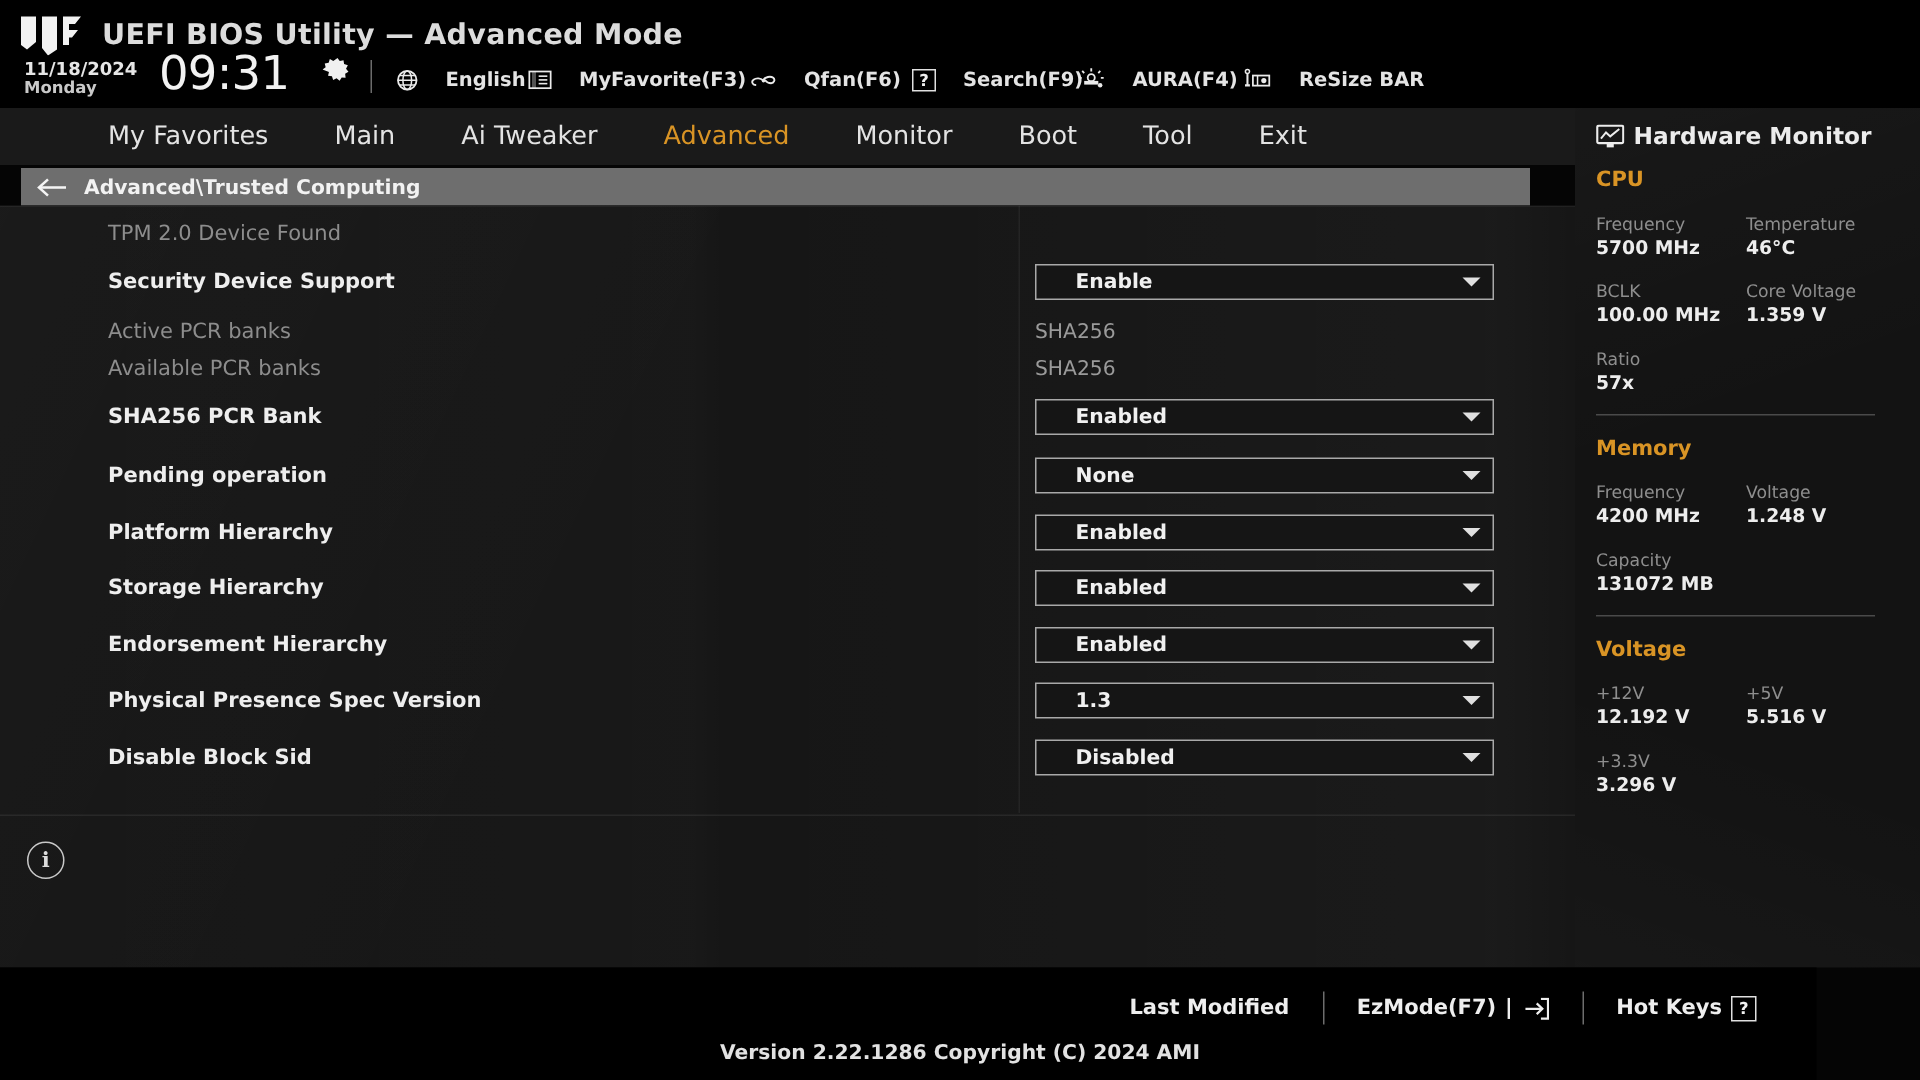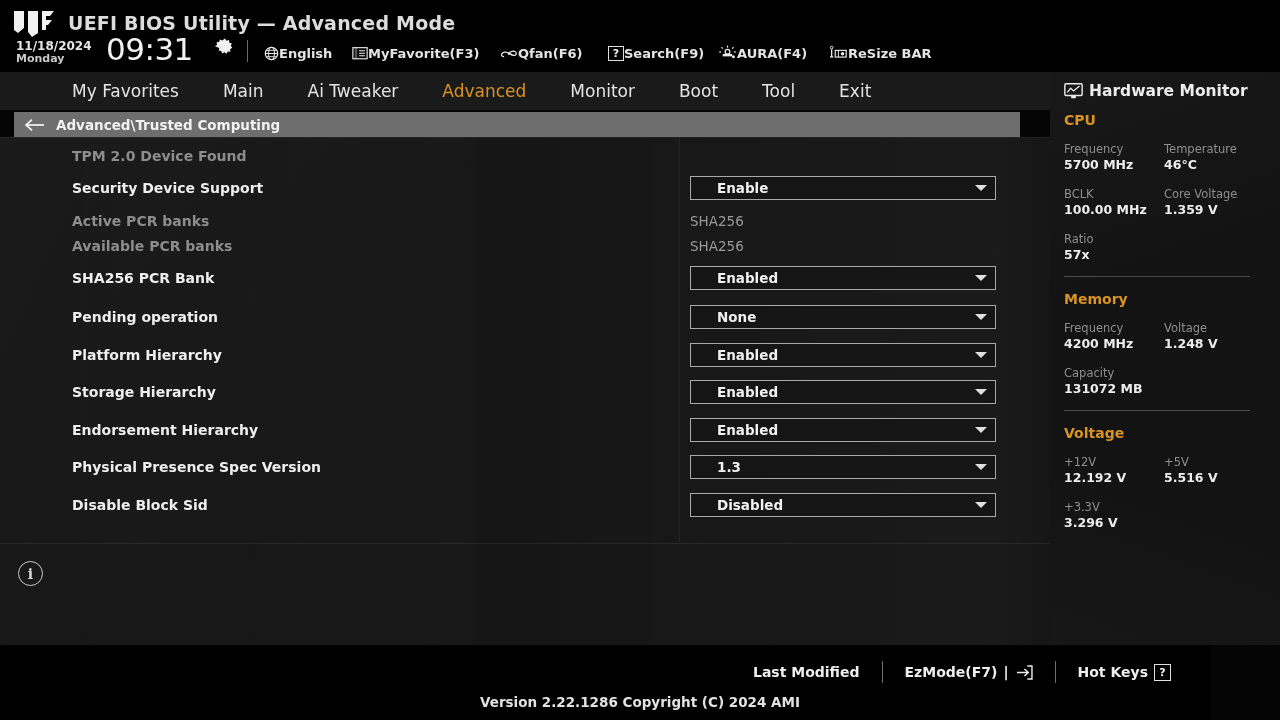--- a/index.html
+++ b/index.html
@@ -31,21 +31,21 @@
     font-size:31px; font-weight:normal; color:#f2f2f2;
     letter-spacing:-.5px; line-height:33px;
   }
   #gear-btn { position:absolute; left:215px; top:38px; width:20px; height:20px; }
   #hdr-div {
     position:absolute; left:247px; top:40px; width:1px; height:22px;
     background:#6b6b6b;
   }
   .hdr-item {
     position:absolute; top:42px; height:22px;
-    display:flex; align-items:center; gap:0;
+    display:flex; align-items:center; gap:18px;
     font-size:13px; font-weight:bold; color:#e4e4e4; white-space:nowrap;
   }
   .hdr-ico { display:inline-flex; align-items:center; justify-content:center; }
   
   #navbar {
     position:absolute; left:0; top:72px; width:1050px; height:38px;
     background:#1a1a1a;
   }
   #navbar .inner { display:flex; align-items:center; height:38px; padding-left:50px; gap:0; }
   .nav-tab {
@@ -84,21 +84,21 @@
     position:absolute; left:0; top:406px; width:1050px; height:1px;
     background:rgba(255,255,255,.07);
   }
   .srow {
     position:absolute; left:0; width:1050px; height:28px;
     display:flex; align-items:center;
   }
   .slabel {
     position:absolute; left:72px; font-size:14px; white-space:nowrap;
   }
-  .slabel.dim { color:#8d8d8d; font-weight:bold; }
+  .slabel.dim { color:#8d8d8d; font-weight:normal; }
   .slabel.on  { color:#eeeeee; font-weight:bold; }
   .svaltext {
     position:absolute; left:690px; font-size:13.5px; color:#9a9a9a;
   }
   .sdrop {
     position:absolute; left:690px; width:306px; height:24px;
     border:1px solid #a9a9a9; background:#151515;
     display:flex; align-items:center; justify-content:space-between;
     padding:0 8px 0 26px;
   }

